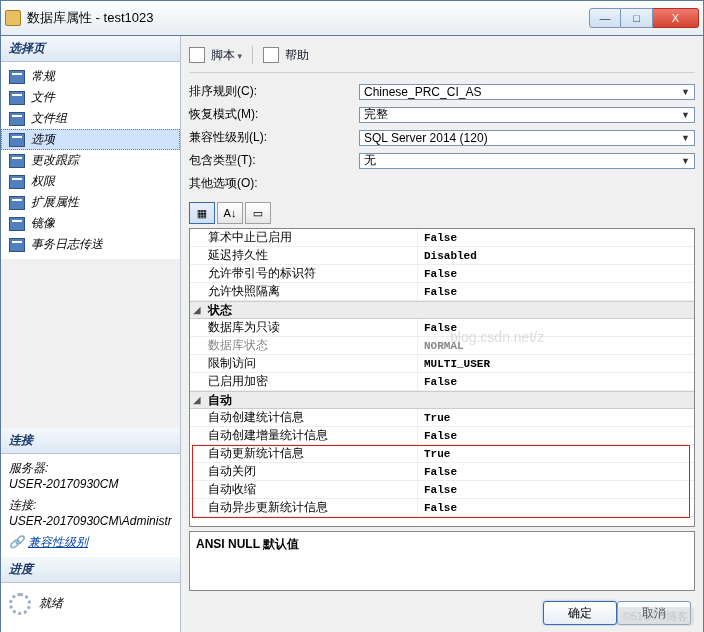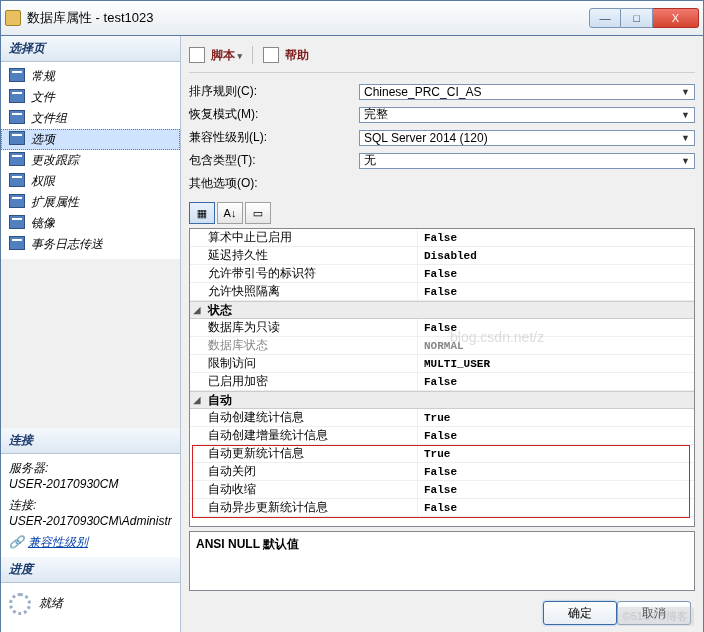--- a/index.html
+++ b/index.html
@@ -12,31 +12,31 @@
 .winbtn { width: 32px; height: 20px; border: 1px solid #7a95b5; background: linear-gradient(#eaf2fb,#cfdff0); display:flex;align-items:center;justify-content:center;font-size:11px;color:#344; }
 .winbtn.min { border-radius: 3px 0 0 3px; }
 .winbtn.max { border-left:none; }
 .winbtn.close { width: 46px; background: linear-gradient(#f07a6e,#d54330); color: #fff; border-color:#b03025; border-radius: 0 3px 3px 0; border-left:none;}
 
 .content { display: flex; height: calc(632px - 30px); border: 1px solid #5a7aa0; border-top: none; background:#f0f0f0; }
 
 .leftpanel { width: 180px; background: #f0f0f0; border-right: 1px solid #b5c3d4; display:flex; flex-direction:column;font-style:italic; }
 .panelhdr { background: linear-gradient(#f4f8fc,#dde8f3); border-bottom:1px solid #b5c3d4; padding:4px 8px; font-weight:bold; color:#1a3a6a; }
 .panelbody { background:#fff; flex:0 0 auto; padding:4px 0; }
-.navitem { display:flex; padding:2px 8px; gap:6px; cursor:default; }
+.navitem { display:flex; align-items:center; padding:2px 8px; gap:6px; cursor:default; }
 .navitem.selected { background:#cfe3ff; border:1px dotted #5a7aa0; padding:1px 7px; }
 .navitem .nicon { width:16px; height:14px; background:#5080c0; border:1px solid #305080; position:relative; }
 .navitem .nicon::after { content:''; position:absolute; left:2px; top:2px; width:10px; height:2px; background:#fff; }
 .link { color:#0645ad; text-decoration:underline; cursor:pointer; }
 .spinner { width:22px; height:22px; border:3px dotted #9aaec5; border-radius:50%; display:inline-block; margin-right:8px; vertical-align:middle;}
 
 .rightpanel { flex:1; background:#f0f0f0; display:flex; flex-direction:column; padding:6px 8px 8px 8px; }
 .toolbar { display:flex; align-items:center; gap:6px; padding:4px 0 8px 0; border-bottom:1px solid #d0d0d0; margin-bottom:10px; }
 .toolbar .tbicon { width:16px; height:16px; background:#fff; border:1px solid #888; display:inline-block; }
-.toolbar .tbtxt { color:#7f1d1d;font-weight:bold; }
+.toolbar .tbtxt { color:#0f172a; }
 .toolbar .drop::after { content:' ▾'; color:#555; font-size:9px; }
 .toolbar .sep { width:1px; height:18px; background:#c0c0c0; margin:0 4px; }
 
 .formrow { display:flex; align-items:center; margin-bottom:6px; }
 .formrow .lbl { width:170px; color:#000; }
 .formrow .sel { flex:1; height:16px; border:1px solid #7a95b5; background:#fff; padding:0 4px; display:flex; align-items:center; justify-content:space-between; }
 .formrow .sel .arrow { font-size:9px; color:#333; }
 
 .proptoolbar { display:flex; gap:2px; margin:4px 0; }
 .pbtn { width:26px; height:22px; border:1px solid #a0a0a0; background:linear-gradient(#fff,#e6e6e6); display:flex; align-items:center; justify-content:center; font-size:11px; }

